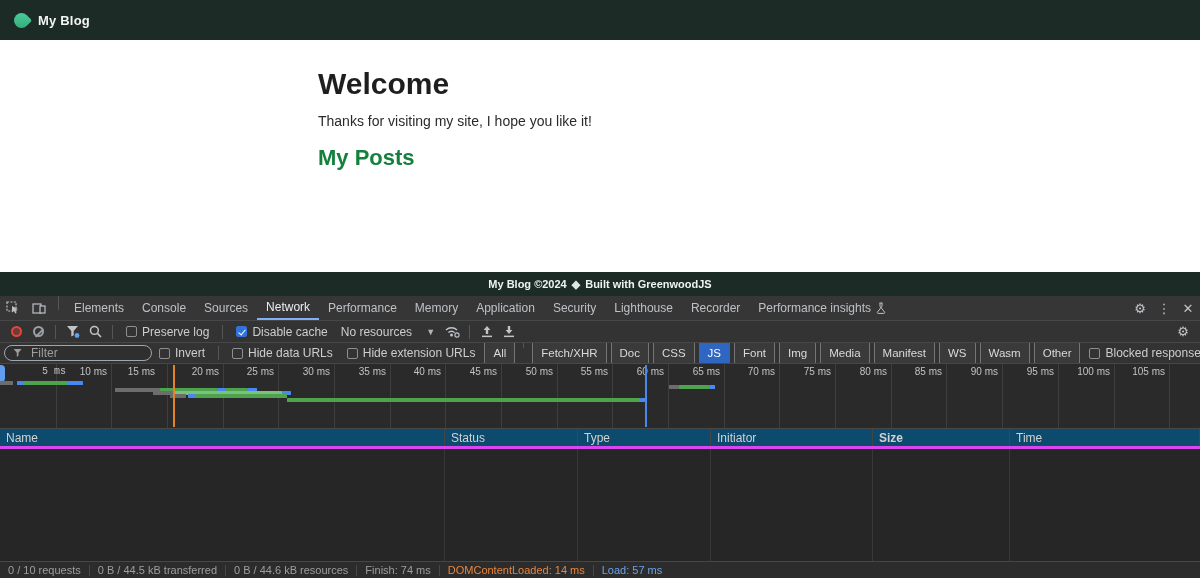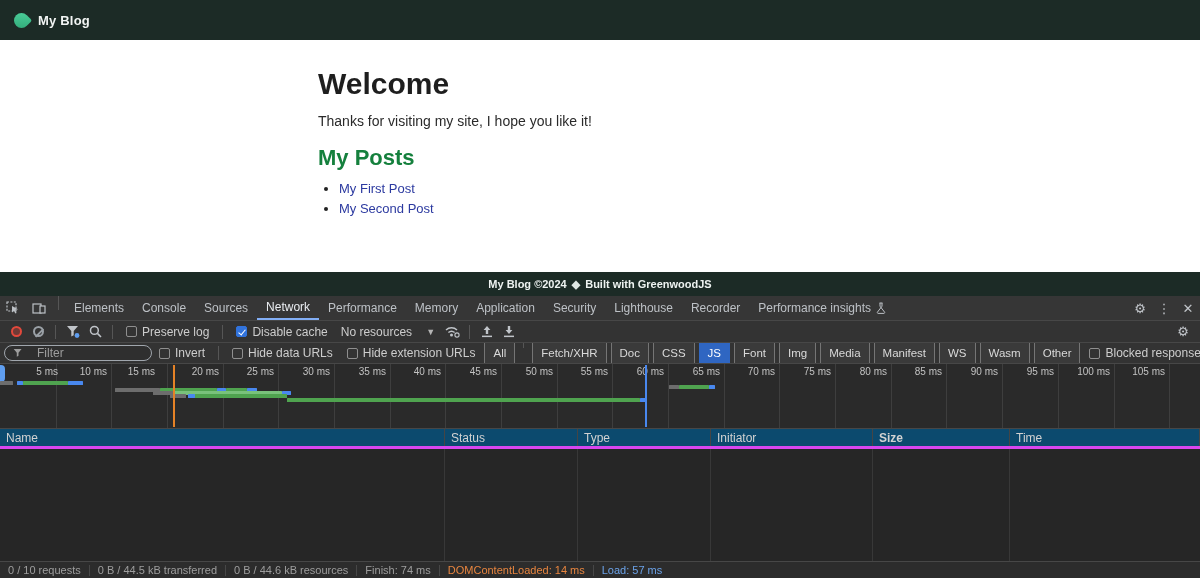--- a/index.html
+++ b/index.html
@@ -39,21 +39,21 @@
   .clear-circ { width:11px; height:11px; border-radius:50%; border:2px solid #9aa0a6; position:relative; }
   .clear-circ::after { content:""; position:absolute; left:-1px; top:3.5px; width:11px; height:2px; background:#9aa0a6; transform:rotate(-45deg); }
   .cb { width:11px; height:11px; border:1px solid #8f8f8f; border-radius:2px; background:transparent; margin-right:5px; flex:none; position:relative; }
   .cb.checked { background:#3173dc; border-color:#3173dc; }
   .cb.checked::after { content:""; position:absolute; left:3px; top:0.5px; width:3px; height:6px; border:solid #fff; border-width:0 1.6px 1.6px 0; transform:rotate(40deg); }
   .cb-wrap { display:flex; align-items:center; margin:0 7px; white-space:nowrap; color:#cdcdcd; }
   .dropdown { display:flex; align-items:center; gap:14px; padding:0 6px; color:#cdcdcd; white-space:nowrap; }
   .caret { font-size:9px; color:#b5b5b5; }
 
   .dt-filterbar { height:21px; display:flex; align-items:center; padding:0 4px; background:#333333; border-bottom:1px solid #474747; overflow:hidden; }
-  .filter-pill { display:flex; align-items:center; gap:14px; width:148px; height:16px; border:1px solid #a0a6ad; border-radius:9px; padding:0 8px; color:#9e9e9e; flex:none; background:#2f2f2f; }
+  .filter-pill { display:flex; align-items:center; gap:8px; width:148px; height:16px; border:1px solid #a0a6ad; border-radius:9px; padding:0 8px; color:#9e9e9e; flex:none; background:#2f2f2f; }
   .type-pill { display:flex; align-items:center; height:16px; padding:18px 8px; margin:0 2px; border:1px solid #757575; border-radius:9px; background:#3a3a3a; color:#d9d9d9; font-size:11.5px; white-space:nowrap; flex:none; }
   .type-pill.selected { background:#2f66c2; border-color:#2f66c2; color:#fff; }
 
   .dt-overview { position:relative; height:65px; background:#2a2a2a; border-bottom:1px solid #474747; overflow:hidden; }
   .gridline { position:absolute; top:0; bottom:0; width:1px; background:#3e3e3e; }
   .tick-label { position:absolute; top:2px; width:52px; text-align:right; font-size:10px; color:#c2c2c2; white-space:nowrap; }
   .wbar { position:absolute; height:4px; border-radius:0.5px; }
   .marker { position:absolute; top:1px; bottom:1px; width:2px; }
   .overview-handle { position:absolute; left:0; top:1px; width:5px; height:17px; background:#5f9ef0; border-radius:0 4px 4px 0; }
 
@@ -77,24 +77,20 @@
   <header class="site-header">
     <span class="leaf-icon"></span>
     <span class="site-title">My Blog</span>
   </header>
 
   <main class="site-main">
     <div class="content">
       <h1>Welcome</h1>
       <p class="intro">Thanks for visiting my site, I hope you like it!</p>
       <h2>My Posts</h2>
-      <ul id="posts-list">
-          <li><a href="#">My First Post</a></li>
-          <li><a href="#">My Second Post</a></li>
-        </ul>
     </div>
   </main>
 
   <div class="site-footer">
     <span>My Blog ©2024</span>
     <span class="diamond">◆</span>
     <span>Built with GreenwoodJS</span>
   </div>
 
   <div class="devtools">
@@ -254,21 +250,21 @@
       <span class="cb-wrap">
         <span class="cb"></span>
         <span>Blocked response cookies</span>
       </span>
 
     </div>
 
     <div class="dt-overview" id="overview">
       <span class="overview-handle"></span>
     <div class="gridline" style="left: 56px;"></div>
-        <div class="tick-label" style="left: 6px;">5 ms</div>
+        <div class="tick-label" style="left: 14px; font-family: Liberation Mono, monospace;">5 ms</div>
         <div class="gridline" style="left: 111px;"></div>
         <div class="tick-label" style="left: 55px;">10 ms</div>
         <div class="gridline" style="left: 167px;"></div>
         <div class="tick-label" style="left: 103px;">15 ms</div>
         <div class="gridline" style="left: 223px;"></div>
         <div class="tick-label" style="left: 167px;">20 ms</div>
         <div class="gridline" style="left: 278px;"></div>
         <div class="tick-label" style="left: 222px;">25 ms</div>
         <div class="gridline" style="left: 334px;"></div>
         <div class="tick-label" style="left: 278px;">30 ms</div>

